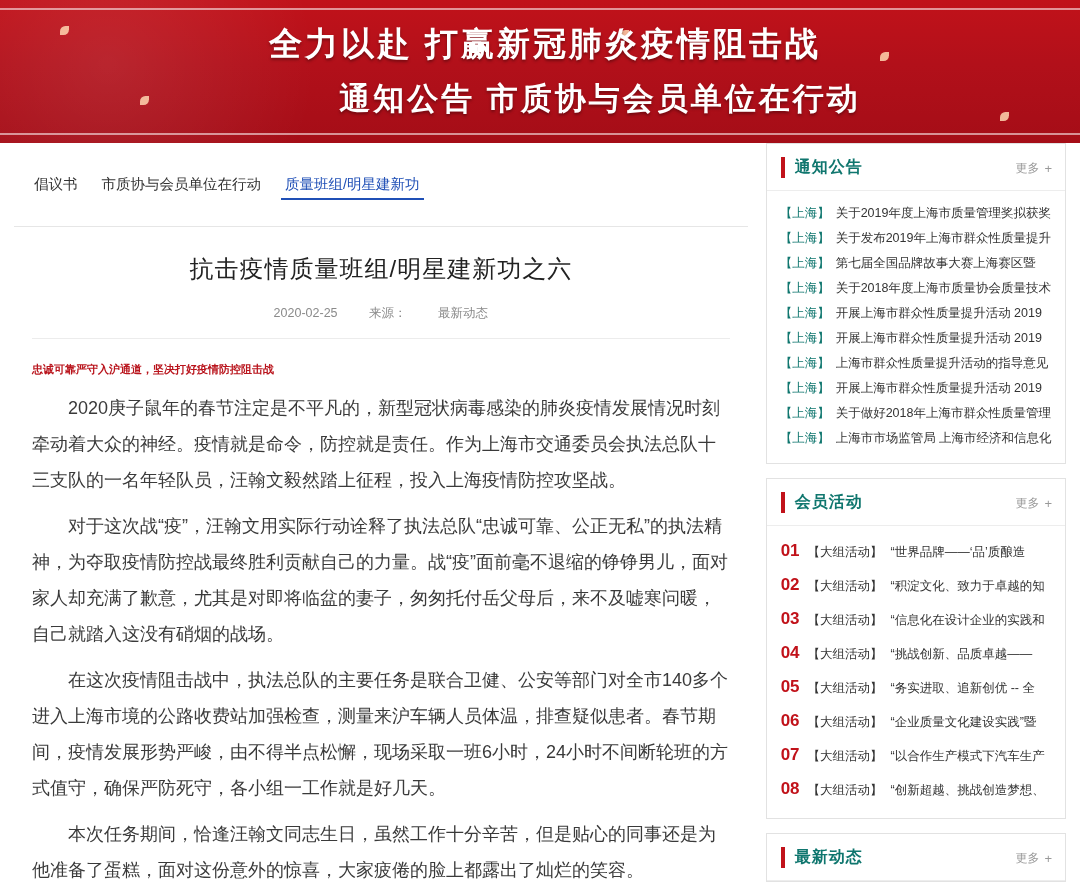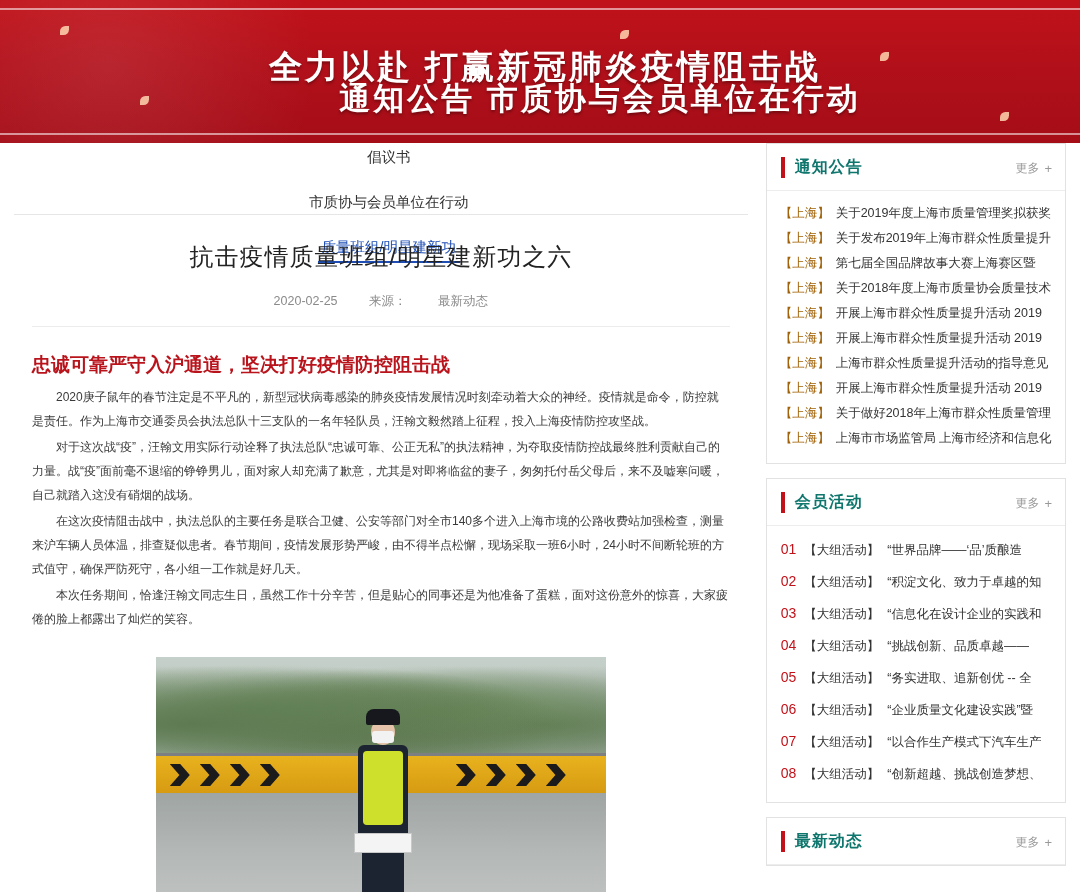--- a/index.html
+++ b/index.html
@@ -36,21 +36,20 @@
   .banner-line1 {
     position: absolute;
     top: 22px; left: 0; right: 0;
     text-align: center;
     color: #ffffff;
     font-size: 33px;
     font-weight: bold;
     letter-spacing: 3px;
     text-shadow: 0 2px 3px rgba(0,0,0,0.35);
     padding-left: 10px;
-    margin-top: 23px;
   }
   .banner-line2 {
     position: absolute;
     top: 78px; left: 0; right: 0;
     text-align: center;
     color: #ffffff;
     font-size: 31px;
     font-weight: bold;
     letter-spacing: 3px;
     text-shadow: 0 2px 3px rgba(0,0,0,0.35);
@@ -71,24 +70,23 @@
     gap: 18px;
   }
   .left-col { width: 745px; }
   .right-col { width: 305px; }
 
   
   .tabs {
     display: flex;
     align-items: center;
     gap: 16px;
-    height: 72px;
+    height: 84px;
     padding-left: 16px;
     border-bottom: 1px solid #e6e6e6;
-    flex-direction: column;
   }
   .tab {
     font-size: 14.5px;
     color: #333;
     padding: 5px 4px;
     white-space: nowrap;
     cursor: pointer;
   }
   .tab.active {
     color: #1f4fb6;
@@ -111,31 +109,31 @@
     font-size: 12.5px;
     color: #8a8a8a;
   }
   .article-meta span { margin: 0 14px; }
   .article-divider {
     margin-top: 16px;
     border-top: 1px solid #ececec;
   }
   .lede {
     margin-top: 20px;
-    font-size: 19px;
+    font-size: 11px;
     font-weight: bold;
     color: #b9141c;
     line-height: 1.9;
   }
   .para {
-    font-size: 12px;
+    font-size: 18px;
     line-height: 2.0;
     color: #3a3a3a;
     text-indent: 2em;
-    margin-top: 2px;
+    margin-top: 10px;
   }
   .article-figure {
     margin-top: 26px;
     display: flex;
     justify-content: center;
   }
   .photo {
     width: 450px;
     height: 262px;
     position: relative;
@@ -228,35 +226,35 @@
   .notice-list { padding: 10px 0 12px 0; }
   .notice-item {
     display: flex; align-items: baseline; gap: 6px;
     padding: 4px 12px 4px 13px;
     font-size: 12.5px;
     color: #333;
     white-space: nowrap;
     overflow: hidden;
     cursor: pointer;
   }
-  .notice-item .tag { color: #a16207; flex: 0 0 auto; }
+  .notice-item .tag { color: #0f766e; flex: 0 0 auto; }
   .notice-item .txt { overflow: hidden; text-overflow: clip; }
 
   .activity-list { padding: 8px 0 12px 0; }
   .activity-item {
     display: flex; align-items: baseline; gap: 8px;
     padding: 7px 12px 7px 14px;
     font-size: 12.5px;
     color: #333;
     white-space: nowrap;
     overflow: hidden;
     cursor: pointer;
   }
   .activity-item .num {
-    color: #c1121a; font-size: 14px; font-weight: normal; flex: 0 0 auto;
+    color: #c1121a; font-size: 17px; font-weight: bold; flex: 0 0 auto;
   }
 </style>
 </head>
 <body>
 
 <div class="banner">
   <div class="banner-inner"></div>
   <div class="petal" style="left:60px; top:26px;"></div>
   <div class="petal" style="left:140px; top:96px;"></div>
   <div class="petal" style="left:620px; top:30px;"></div>

